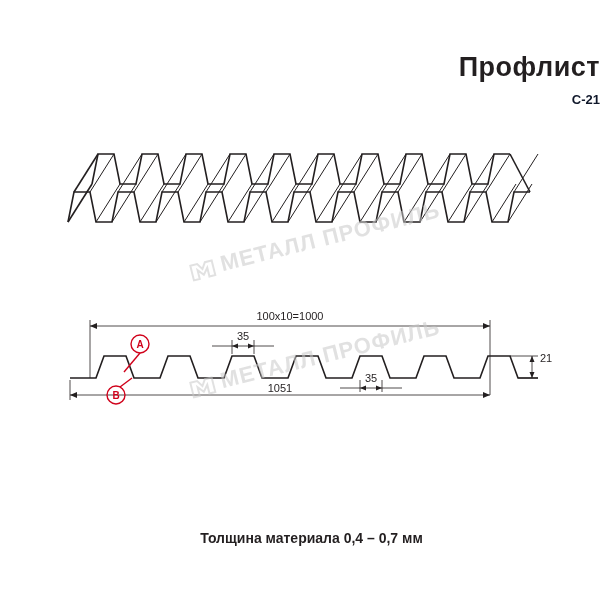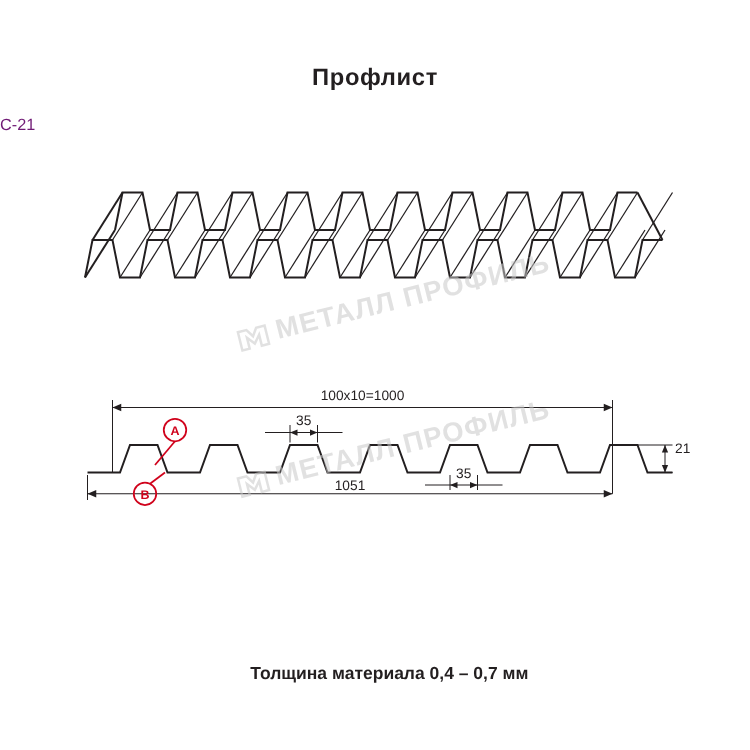--- a/index.html
+++ b/index.html
@@ -8,32 +8,32 @@
     background:#ffffff;
     font-family:"Liberation Sans", sans-serif;
     color:#231f20;
     position:relative;
     overflow:hidden;
   }
   .page{position:absolute;inset:0;}
 
   .title{
     position:absolute;top:52px;left:0;right:0;
-    text-align:center;
-    font-size:19px;
+    text-align:right;
+    font-size:27px;
     font-weight:bold;
     letter-spacing:0.5px;
     color:#231f20;
   }
   .subtitle{
     position:absolute;top:92px;left:0;right:0;
-    text-align:left;
+    text-align:right;
     font-size:13px;
-    font-weight:normal;
-    color:#701a75;
+    font-weight:bold;
+    color:#0f172a;
   }
   .footer{
     position:absolute;top:530px;left:0;right:0;
     text-align:center;
     font-size:14px;
     font-weight:bold;
     color:#231f20;
     padding-left:23px;
   }
 

